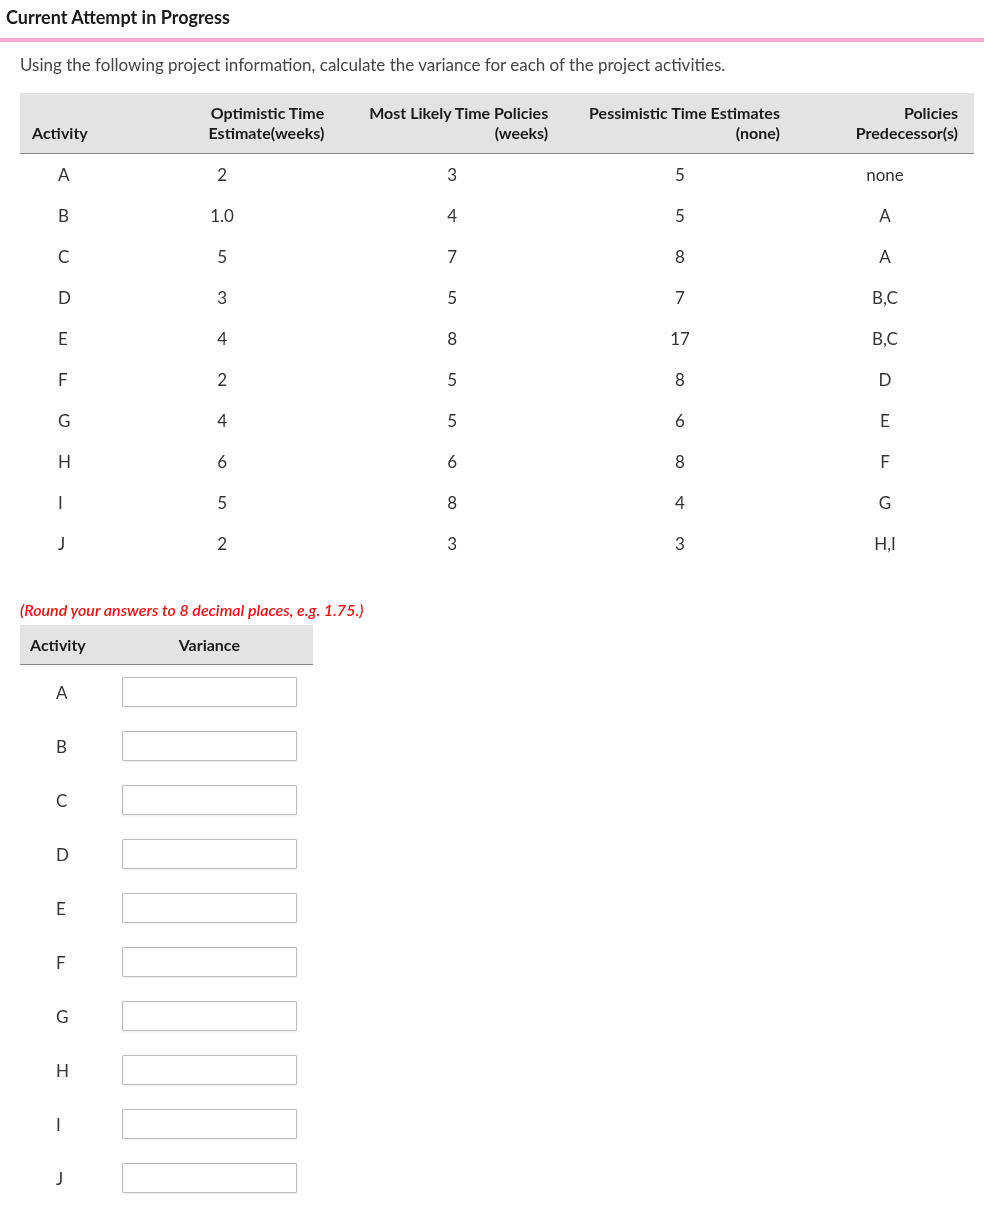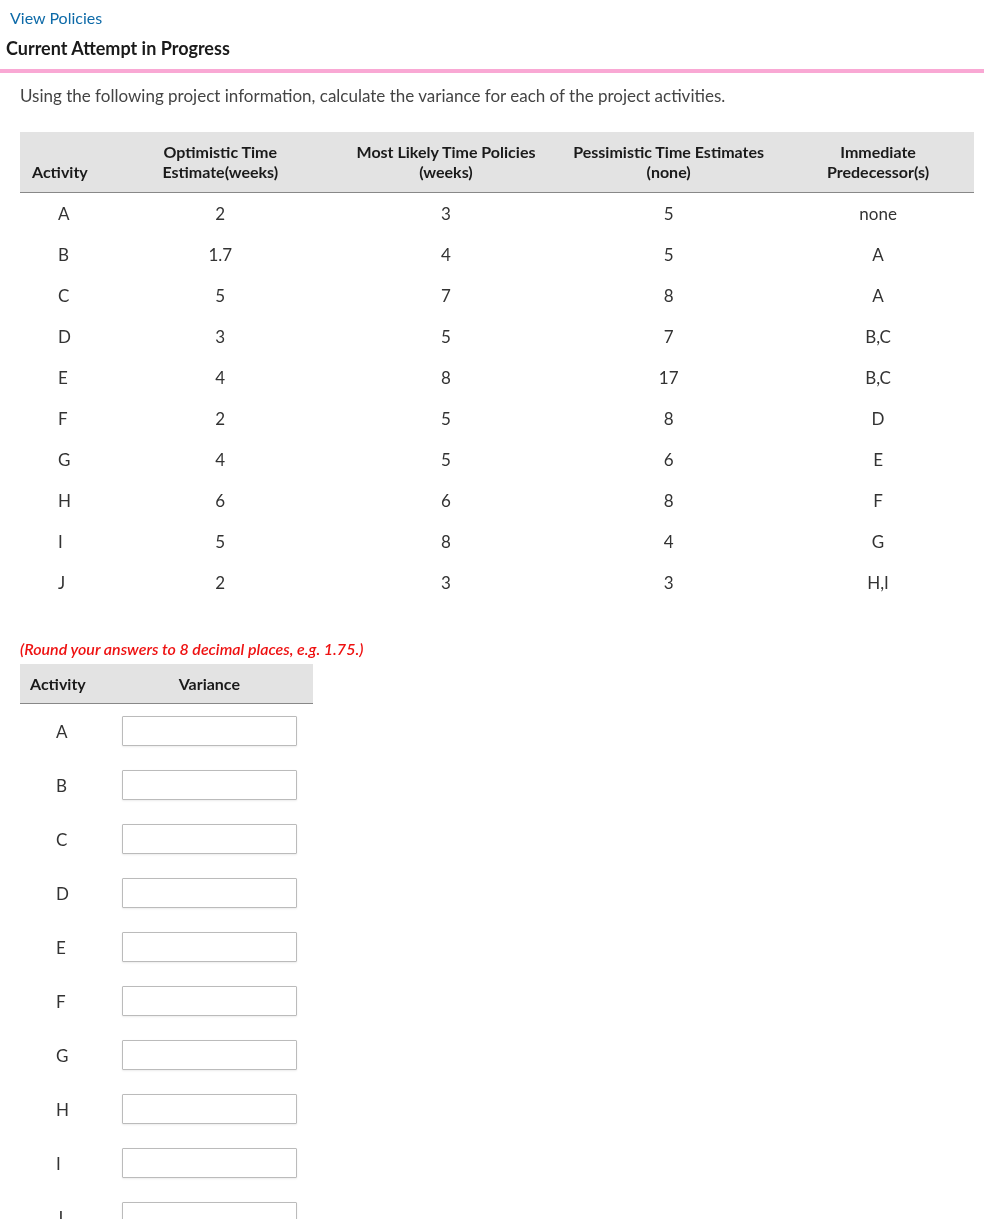--- a/index.html
+++ b/index.html
@@ -22,33 +22,33 @@
     font-weight: 700;
     font-size: 18px;
     padding: 6px 10px 10px 6px;
     color: #1a1a1a;
     border-bottom: 4px solid #f9a8d4;
   }
   .question-body { padding: 12px 10px 0 20px; }
   .prompt-text {
     font-size: 17px;
     color: #444;
-    margin-bottom: 26px;
+    margin-bottom: 18px;
   }
   table.data-table {
     border-collapse: collapse;
     margin-bottom: 36px;
   }
   table.data-table th {
     background: #e3e3e3;
     font-weight: 700;
     font-size: 16px;
     color: #1a1a1a;
     padding: 10px 16px;
-    text-align: center;
+    text-align: right;
     border-bottom: 1px solid #888;
     line-height: 1.25;
     vertical-align: bottom;
   }
   table.data-table th:first-child { text-align: left; padding-left: 12px; }
   table.data-table td {
     padding: 10px 16px;
     text-align: center;
     font-size: 17px;
     color: #333;
@@ -91,49 +91,48 @@
     box-shadow: 0 1px 2px rgba(0,0,0,0.08);
     font-size: 15px;
     padding: 2px 6px;
   }
 </style>
 </head>
 <body>
 
 <div class="container">
 
-  <div class="policies-link">View Policies</div>
 
   <div class="attempt-heading">Current Attempt in Progress</div>
 
   <div class="question-body">
 
     <div class="prompt-text">Using the following project information, calculate the variance for each of the project activities.</div>
 
     <table class="data-table">
       <thead>
         <tr>
           <th>Activity</th>
           <th>Optimistic Time Estimate(weeks)</th>
           <th>Most Likely Time Policies (weeks)</th>
           <th>Pessimistic Time Estimates (none)</th>
-          <th>Immediate Predecessor(s)</th>
+          <th>Policies Predecessor(s)</th>
         </tr>
       </thead>
       <tbody id="data-rows">
           <tr>
             <td>A</td>
             <td>2</td>
             <td>3</td>
             <td>5</td>
             <td>none</td>
           </tr>
           <tr>
             <td>B</td>
-            <td>1.7</td>
+            <td>1.0</td>
             <td>4</td>
             <td>5</td>
             <td>A</td>
           </tr>
           <tr>
             <td>C</td>
             <td>5</td>
             <td>7</td>
             <td>8</td>
             <td>A</td>

